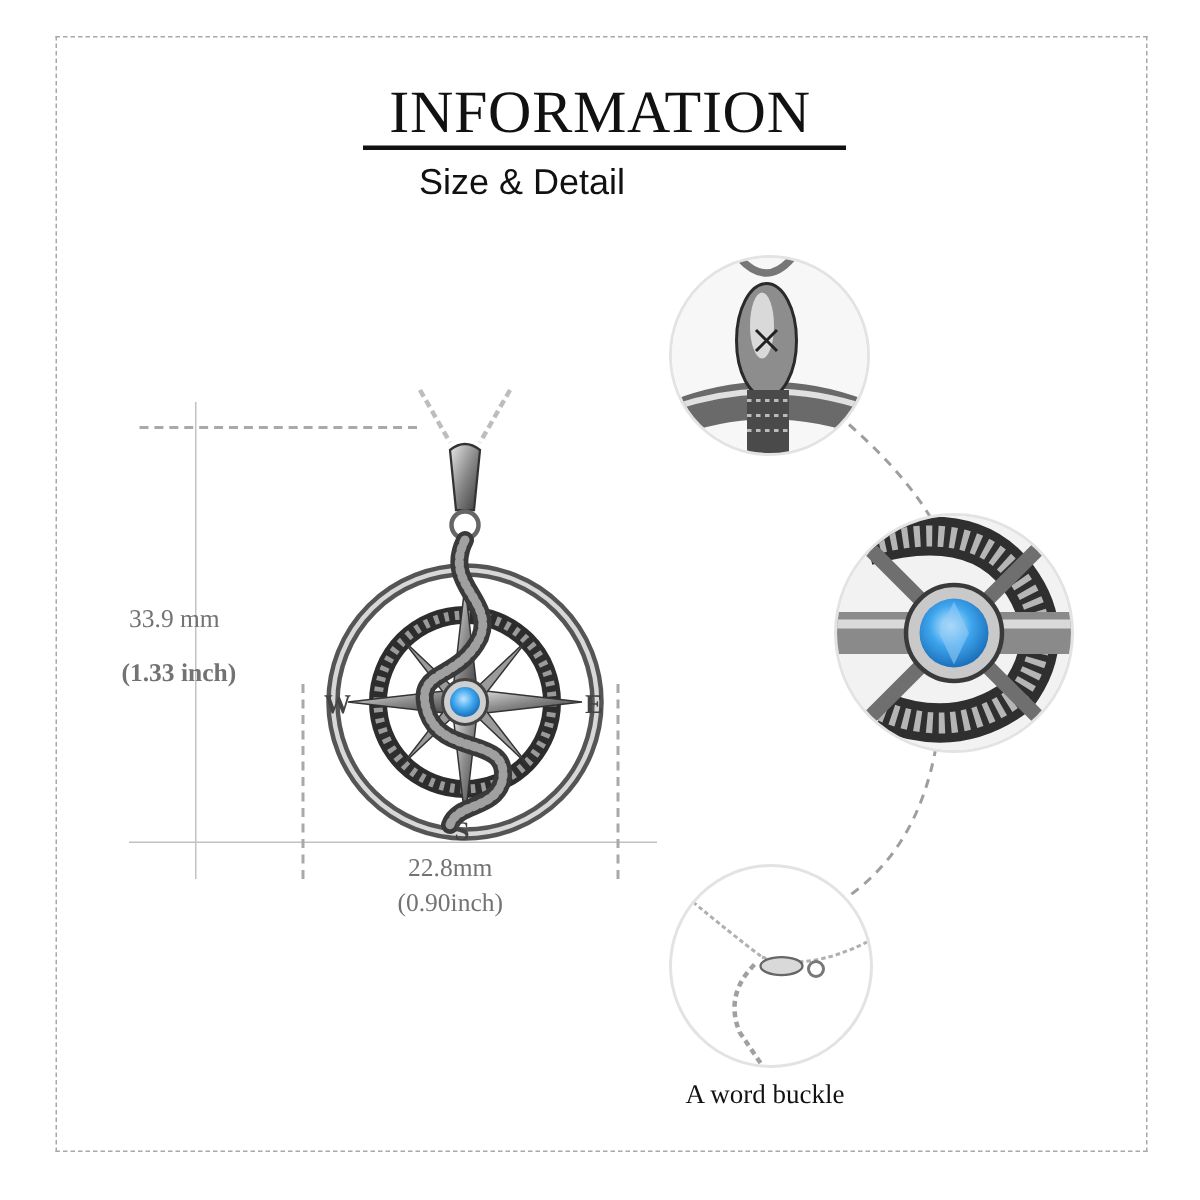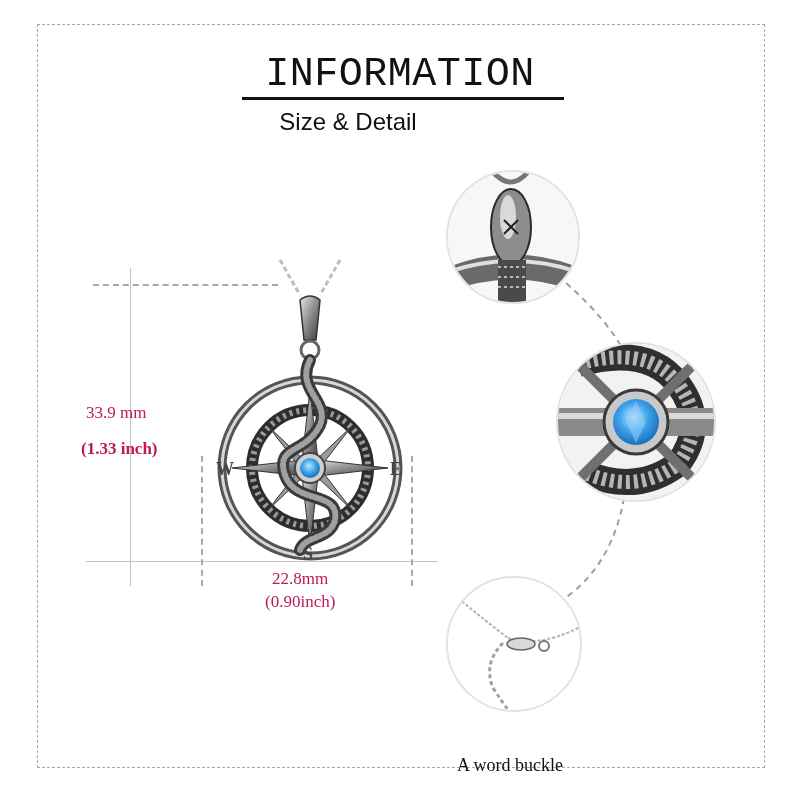--- a/index.html
+++ b/index.html
@@ -1,29 +1,29 @@
 <!DOCTYPE html>
 <html><head>
 <meta charset="utf-8">
 <style>
   html, body { margin: 0; padding: 0; background: #ffffff; }
   body { width: 800px; height: 800px; position: relative; overflow: hidden; font-family: "Liberation Serif", serif; }
   .frame { position: absolute; left: 37px; top: 24px; width: 728px; height: 744px; border: 1.5px dashed #a8a8a8; box-sizing: border-box; }
-  .title { position: absolute; left: 0; top: 52px; width: 800px; text-align: center; font-family: Liberation Mono, monospace; font-size: 40px; color: #111; letter-spacing: 0.5px; line-height: 46px; }
+  .title { position: absolute; left: 0; top: 52px; width: 800px; text-align: center; font-family: Liberation Serif, serif; font-size: 40px; color: #111; letter-spacing: 0.5px; line-height: 46px; }
   .title-rule { position: absolute; left: 242px; top: 97px; width: 322px; height: 3px; background: #111; }
   .subtitle { position: absolute; left: 0; top: 108px; width: 696px; text-align: center; font-family: "Liberation Sans", sans-serif; font-size: 24px; color: #111; }
-  .dim-text { position: absolute; font-size: 17px; color: #be185d; white-space: nowrap; }
+  .dim-text { position: absolute; font-size: 17px; color: #737373; white-space: nowrap; }
   .line { position: absolute; }
   .solid-v { width: 1px; background: #c2c2c2; }
   .solid-h { height: 1px; background: #c2c2c2; }
   .dash-h { height: 0; border-top: 2px dashed #a9a9a9; }
   .dash-v { width: 0; border-left: 2px dashed #a9a9a9; }
   .pendant { position: absolute; left: 200px; top: 250px; width: 220px; height: 320px; }
   .detail-circle { position: absolute; border-radius: 50%; border: 2px solid #e3e3e3; overflow: hidden; background: #fff; box-sizing: border-box; }
-  .caption { position: absolute; left: 440px; top: 755px; width: 140px; text-align: center; font-size: 18px; color: #111; }
+  .caption { position: absolute; left: 440px; top: 719px; width: 140px; text-align: center; font-size: 18px; color: #111; }
   svg { display: block; }
 </style>
 </head>
 <body>
 
 <div class="frame"></div>
 
 <div class="title">INFORMATION</div>
 <div class="title-rule"></div>
 <div class="subtitle">Size &amp; Detail</div>

